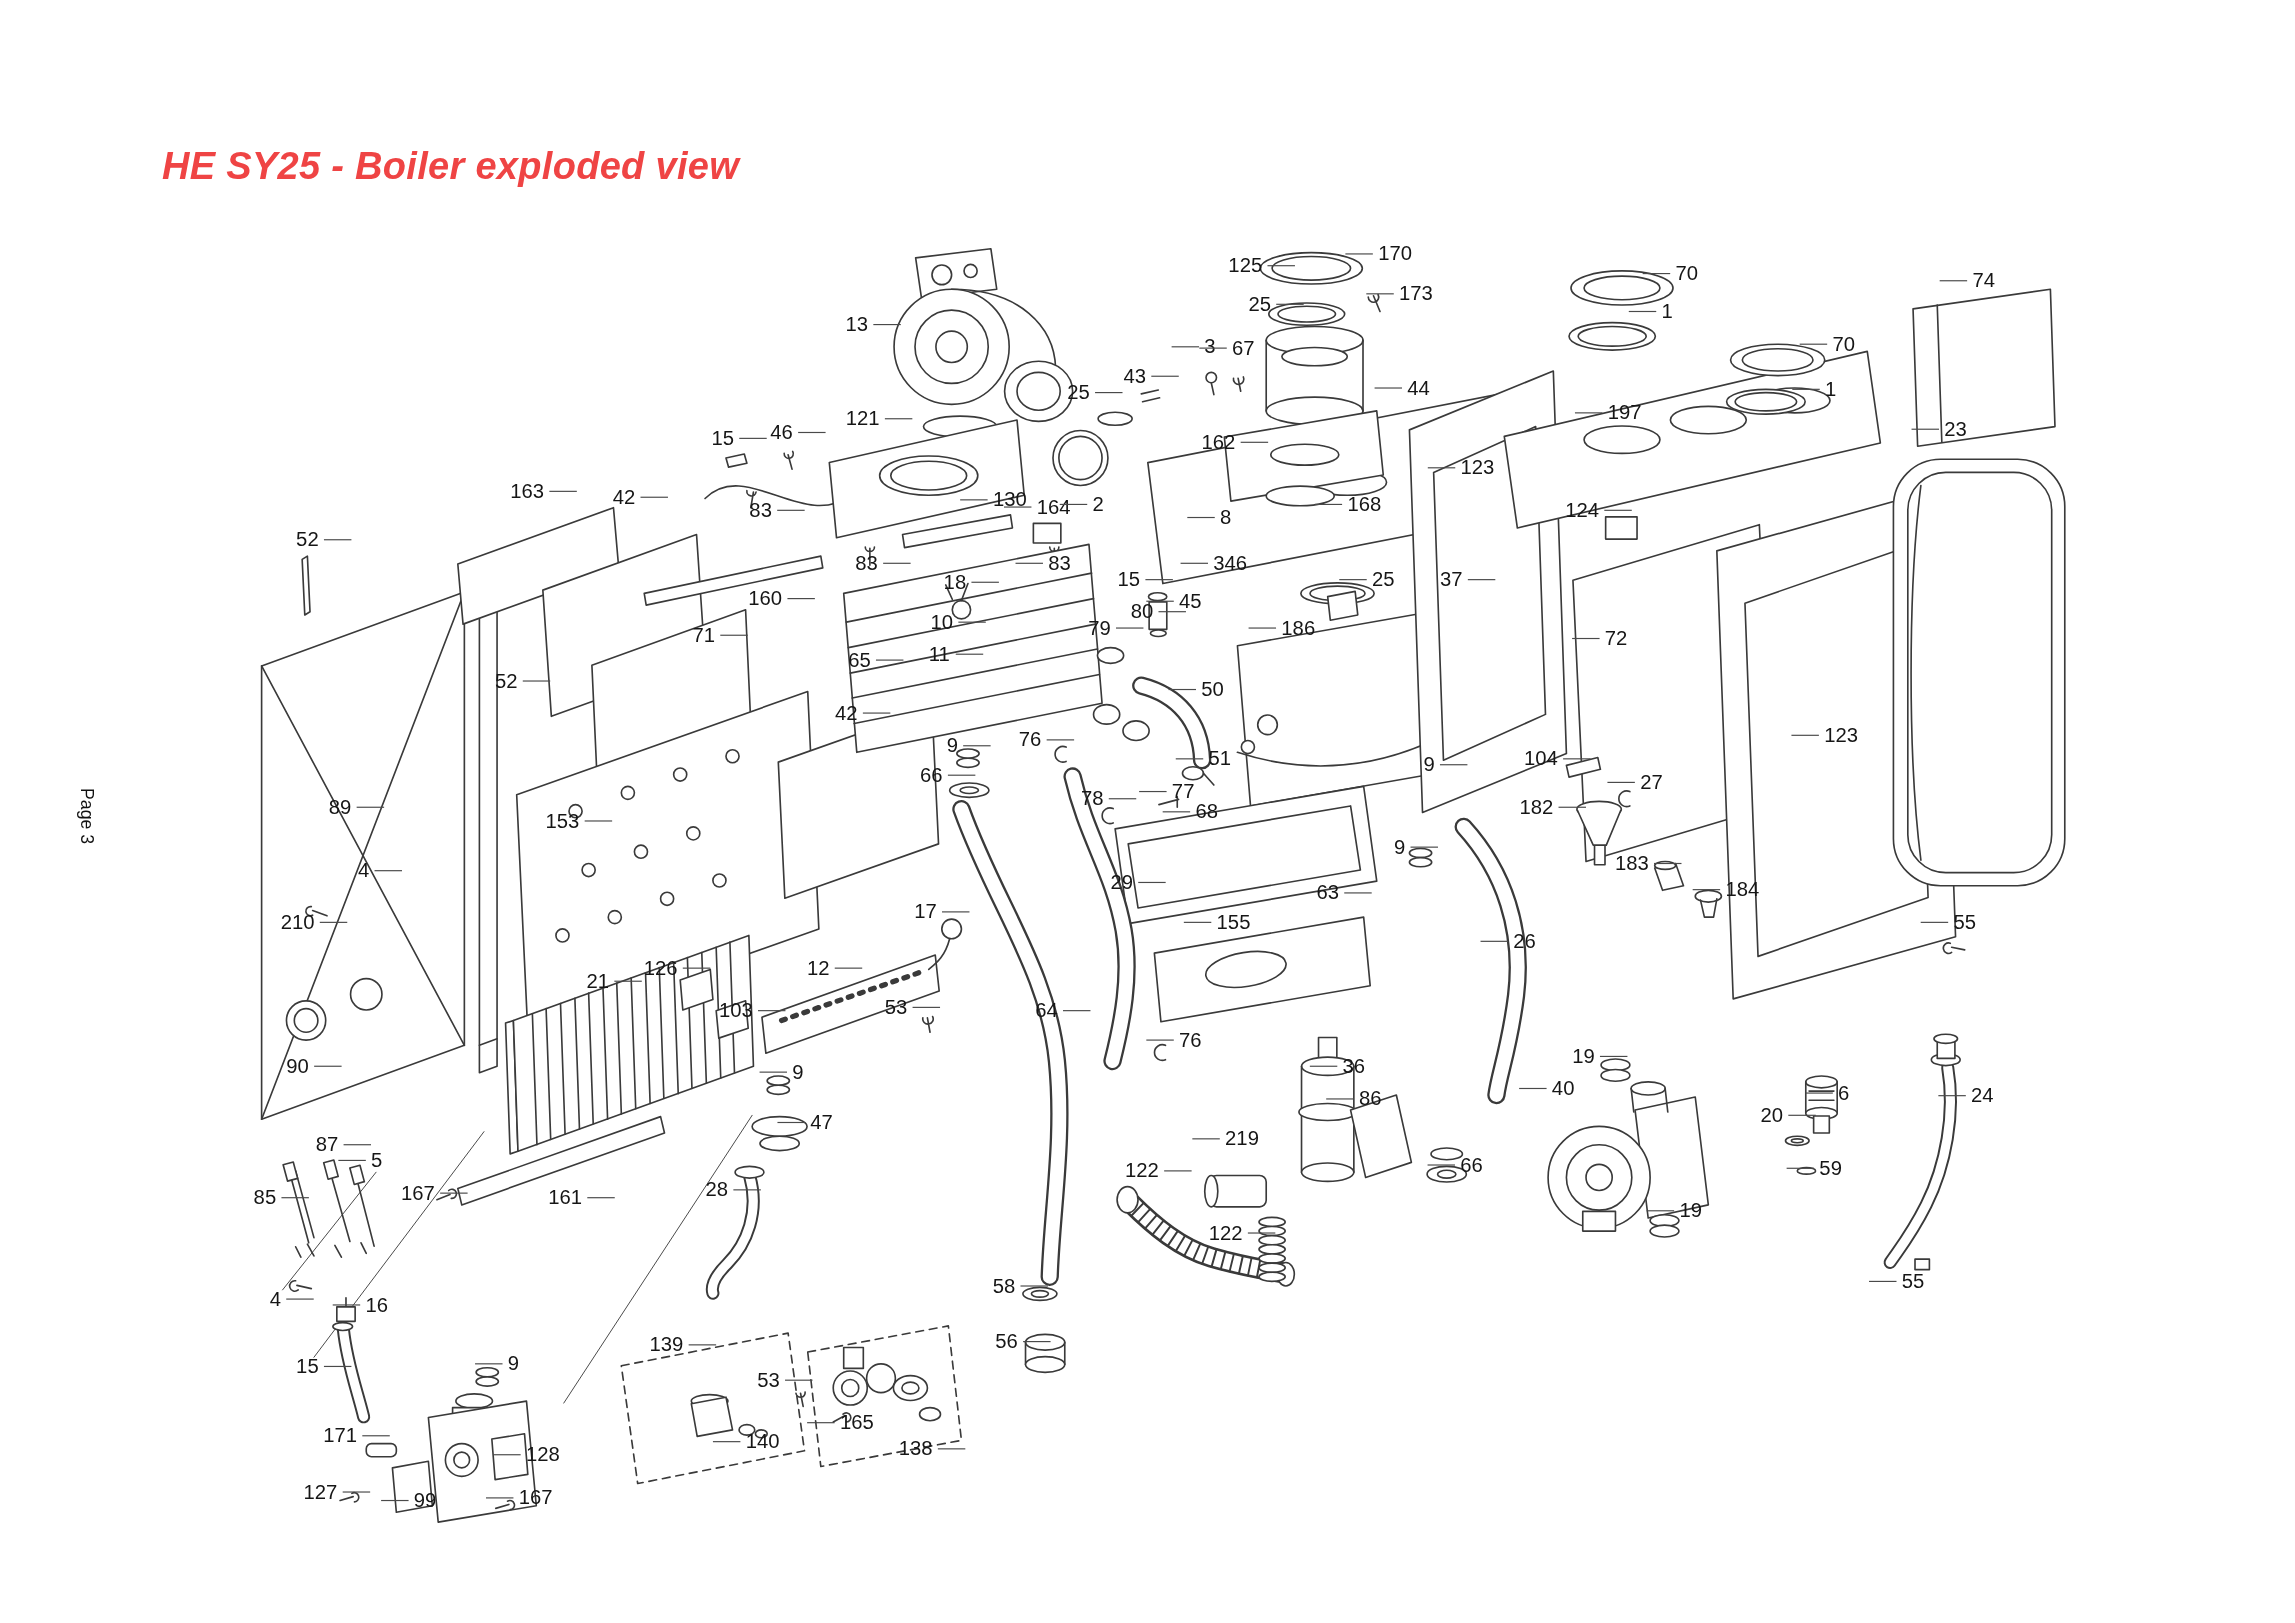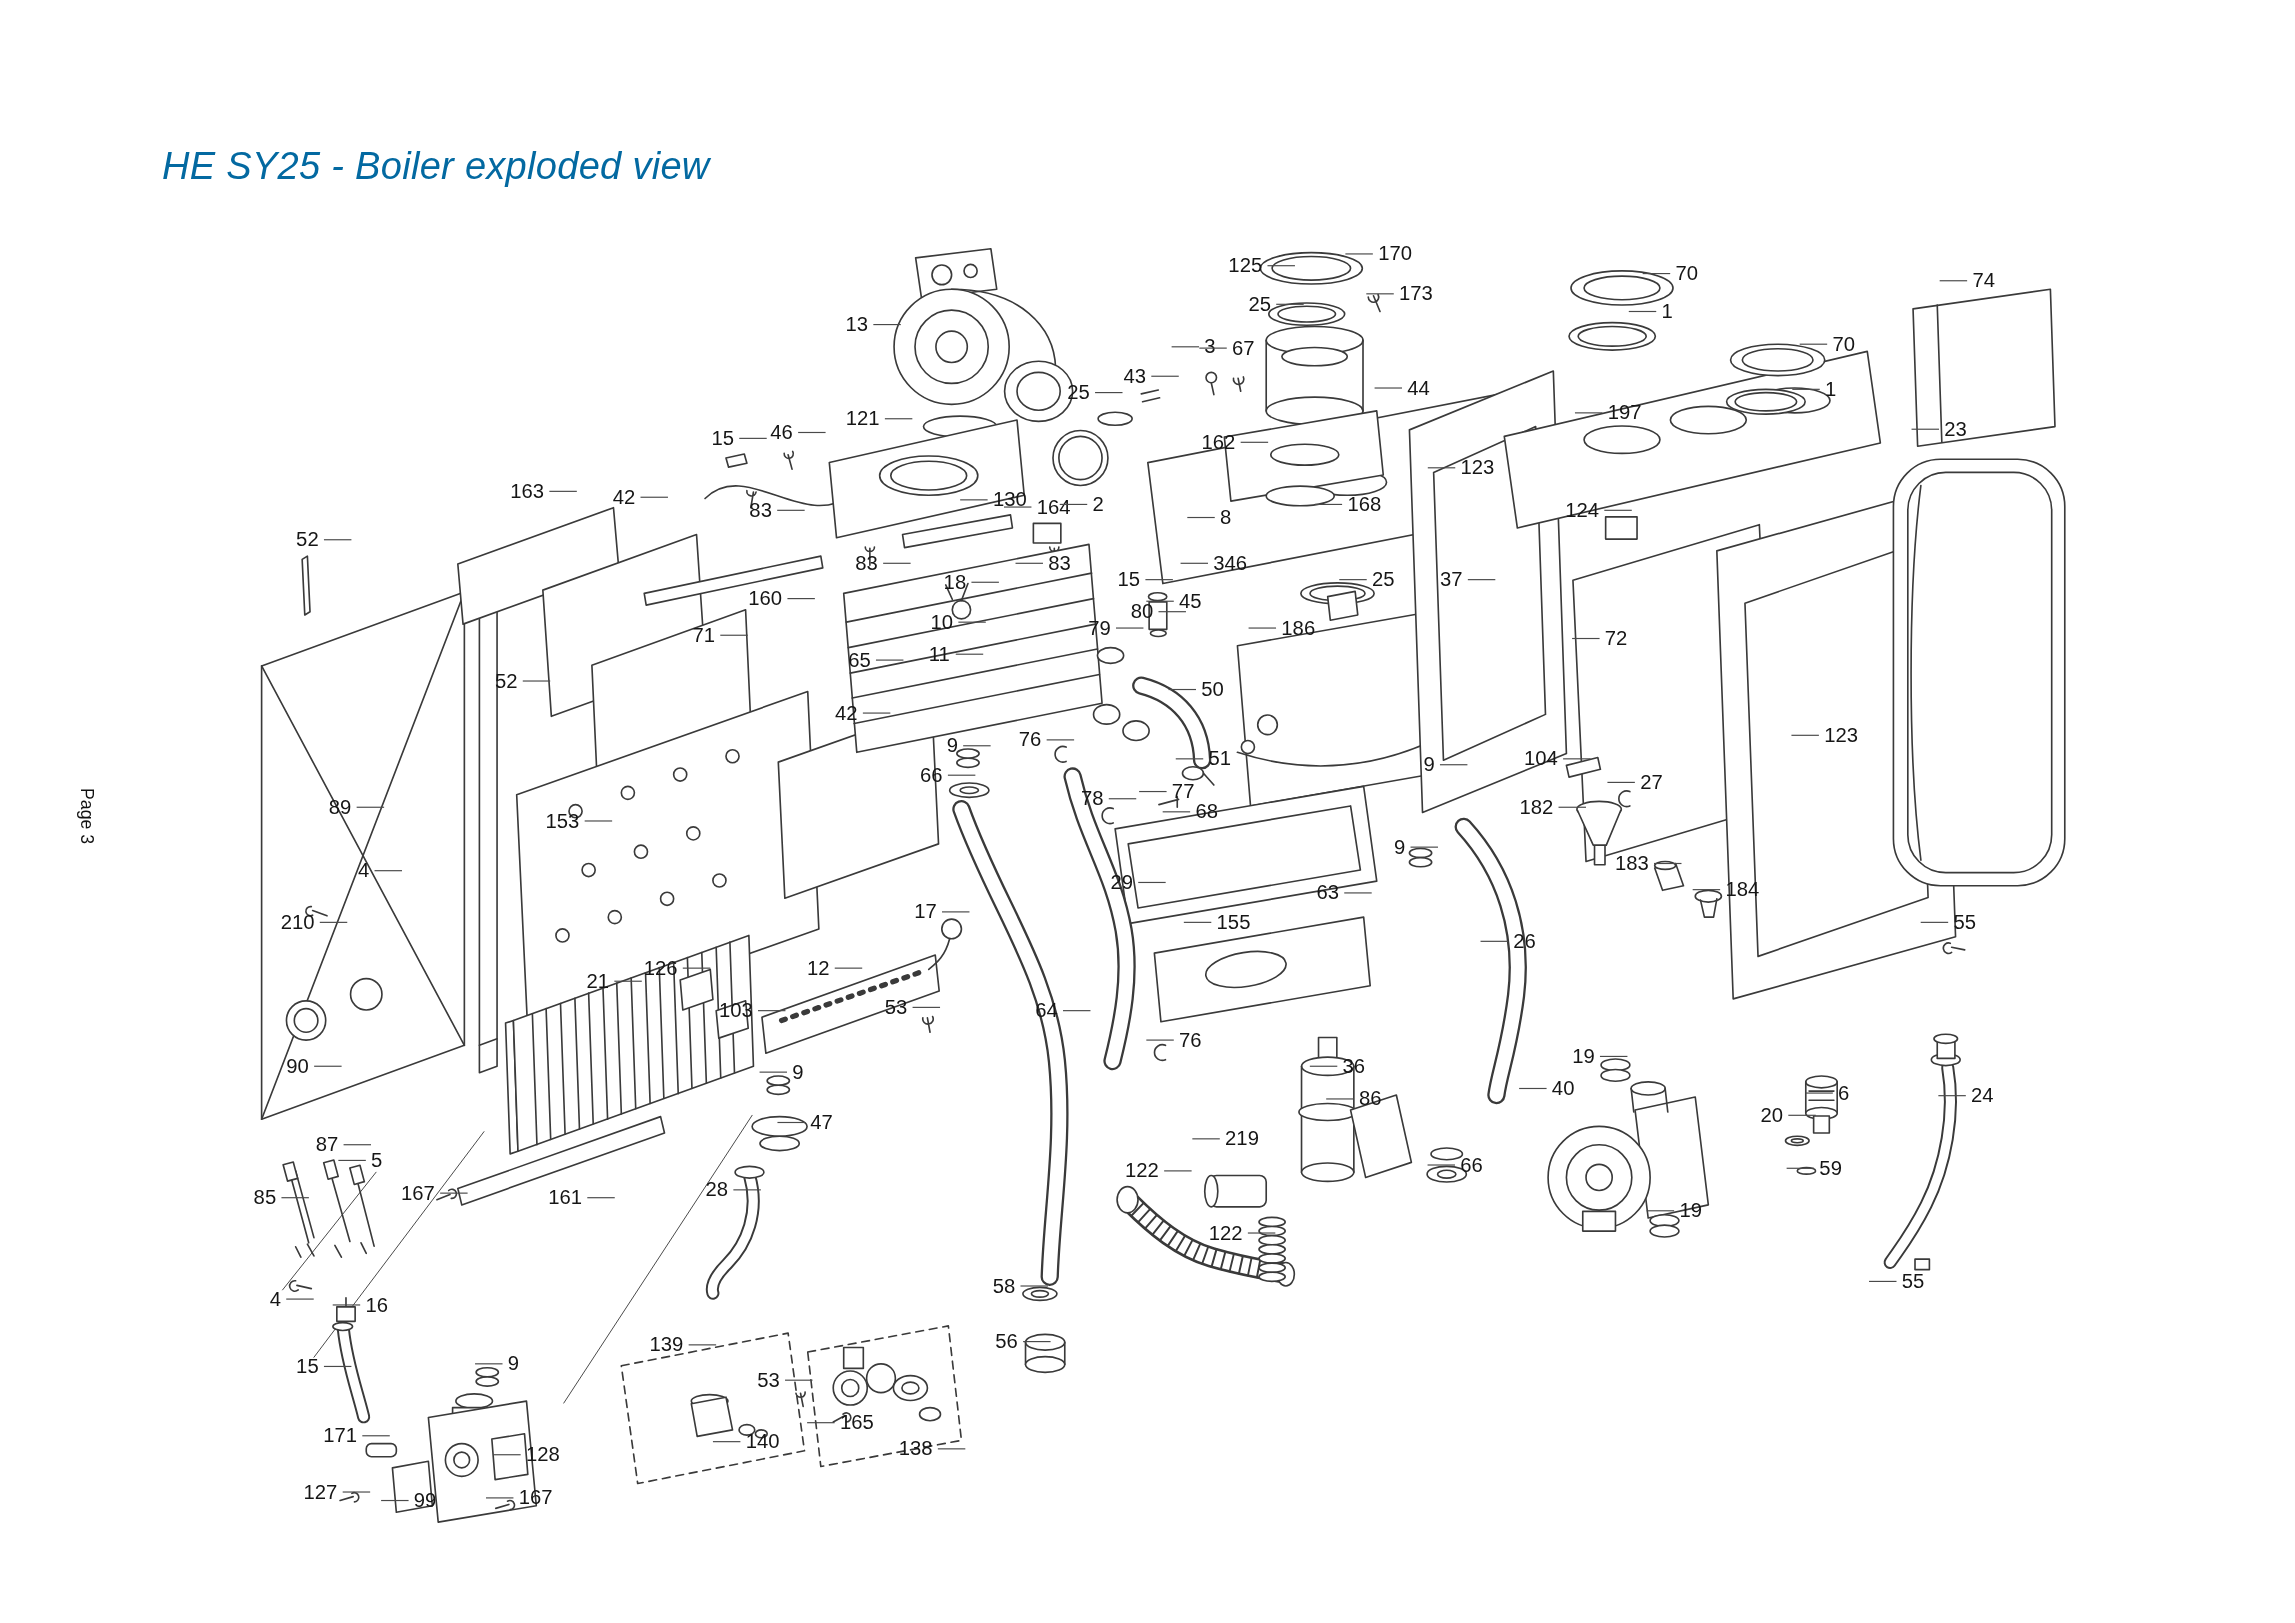--- a/index.html
+++ b/index.html
@@ -10,23 +10,23 @@
     height: 1623px;
     background: #ffffff;
     font-family: "Liberation Sans", sans-serif;
     overflow: hidden;
   }
   #doc-title {
     position: absolute;
     left: 162px;
     top: 145px;
     font-size: 38px;
-    font-weight: normal;
+    font-weight: bold;
     font-style: italic;
-    color: #0369a1;
+    color: #ef4444;
     letter-spacing: 0.3px;
     white-space: nowrap;
   }
   #page-num {
     position: absolute;
     left: 76px;
     top: 788px;
     font-size: 17.7px;
     color: #111111;
     writing-mode: vertical-rl;

